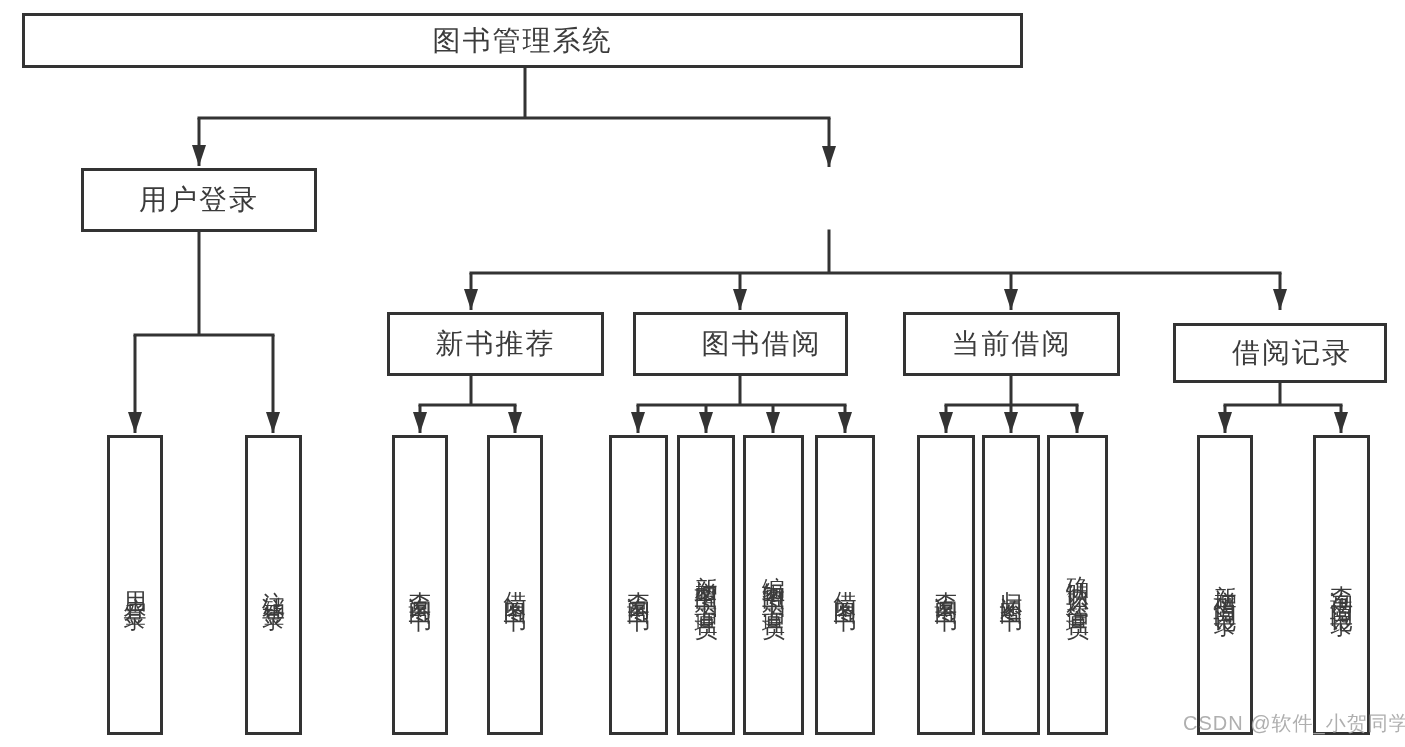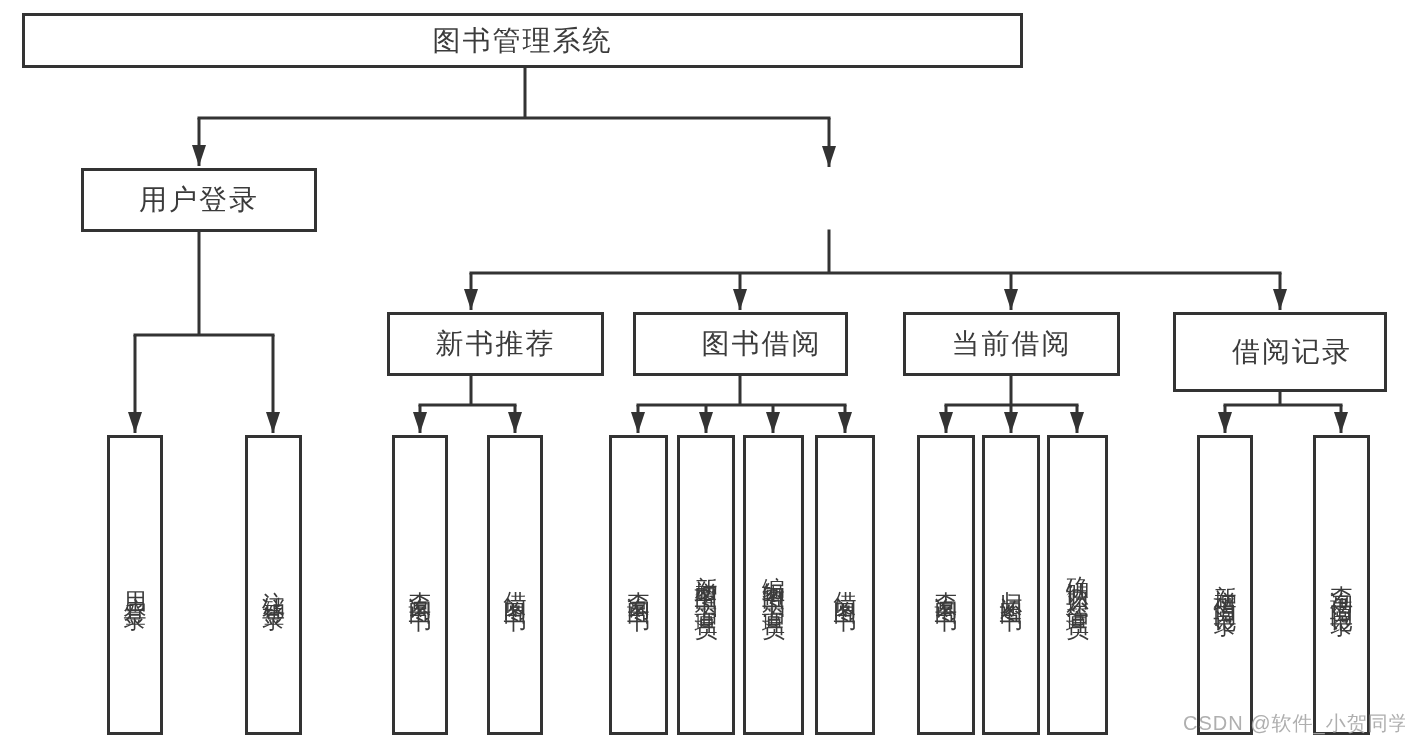--- a/index.html
+++ b/index.html
@@ -99,21 +99,21 @@
     </g>
   </svg>
 
   <div class="node h" style="left:22px; top:13px; width:1001px; height:55px;">图书管理系统</div>
 
   <div class="node h" style="left:81px; top:168px; width:236px; height:64px;">用户登录</div>
 
   <div class="node h" style="left:363px; top:312px; width:217px; height:64px;margin-left:24px;">新书推荐</div>
   <div class="node h" style="left:633px; top:312px; width:215px; height:64px;padding-left:42px;">图书借阅</div>
   <div class="node h" style="left:903px; top:312px; width:217px; height:64px;">当前借阅</div>
-  <div class="node h" style="left:1173px; top:312px; width:214px; height:80px;padding-left:24px;">借阅记录</div>
+  <div class="node h" style="left:1173px; top:323px; width:214px; height:60px;padding-left:24px;">借阅记录</div>
 
   <div class="node v" style="left:107px; top:435px; width:56px; height:300px;">
     <span class="vtext">用户登录</span>
   </div>
   <div class="node v" style="left:245px; top:435px; width:57px; height:300px;">
     <span class="vtext">注销登录</span>
   </div>
 
   <div class="node v" style="left:392px; top:435px; width:56px; height:300px;">
     <span class="vtext">查询图书</span>

